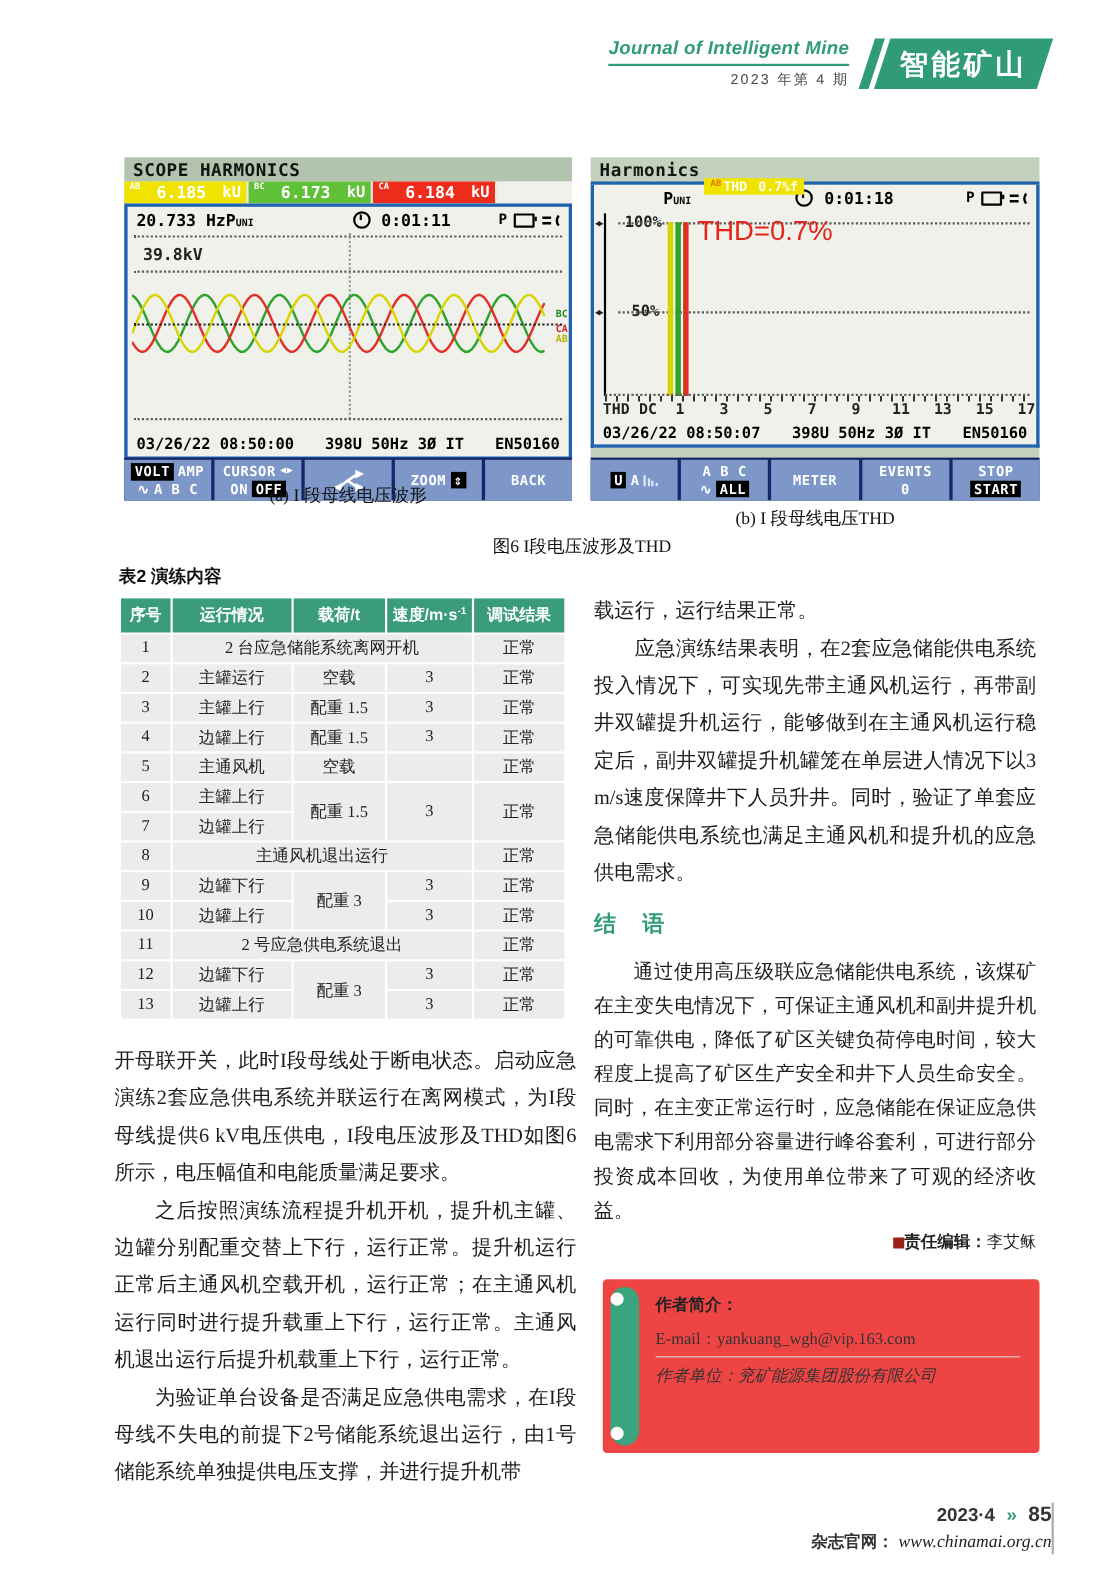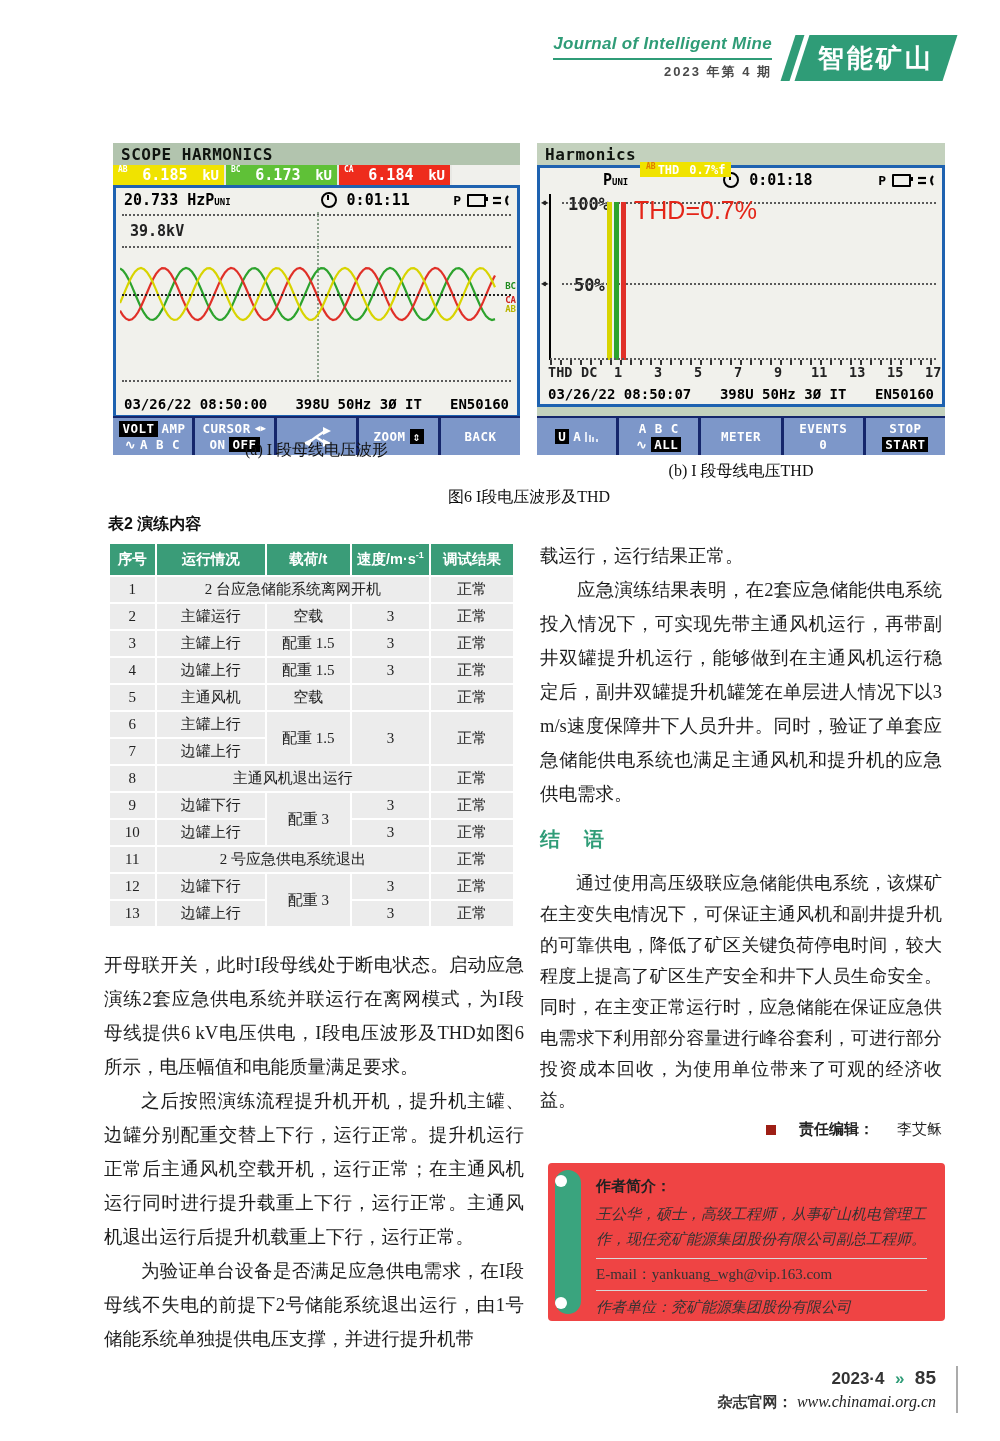--- a/index.html
+++ b/index.html
@@ -4,21 +4,21 @@
 <style>
   html,body{margin:0;padding:0;background:#e9e9e9;}
   .page{position:relative;width:1000px;height:1441px;background:#fff;margin:0 auto;overflow:hidden;
         font-family:"Liberation Sans",sans-serif;color:#222;}
 
   
   .page-header{position:absolute;top:34px;right:50px;display:flex;align-items:center;}
   .ph-left{text-align:right;margin-right:10px;}
   .journal-en{color:#2f9c77;font-style:italic;font-weight:bold;font-size:17px;letter-spacing:.3px;}
   .ph-line{height:2px;background:#2f9c77;margin:4px 0 3px;}
-  .journal-issue{font-size:13px;font-weight:bold;color:#4a4a4a;letter-spacing:2px;}
+  .journal-issue{font-size:13px;font-weight:normal;color:#4a4a4a;letter-spacing:2px;}
   .brand-slash{width:9px;height:46px;background:#2f9c77;transform:skewX(-18deg);margin:0 5px 0 6px;}
   .brand-box{height:46px;background:#2f9c77;transform:skewX(-18deg);padding:0 16px;display:flex;align-items:center;}
   .brand-box span{display:inline-block;transform:skewX(18deg);color:#fff;font-weight:bold;font-size:26px;
                   letter-spacing:3px;font-family:"DejaVu Sans",sans-serif;}
 
   
   .figures{position:absolute;left:113px;top:143px;display:flex;gap:17px;}
   .panel{width:407px;height:312px;position:relative;font-family:"DejaVu Sans Mono",monospace;}
   .panel.scope{background:#b2c4ae;}
   .panel.harm{background:#c3d1bd;}
@@ -65,21 +65,21 @@
   .bars-icon i{display:block;width:2px;background:#dfe6f4;}
   
   .blue-line{height:3px;background:#1e62b0;}
   .harm .screen{height:236px;border-top:none;}
   .thd-tab{position:absolute;left:103px;top:19px;height:15px;background:#f0e300;display:flex;align-items:center;
            padding:0 6px;font-weight:bold;font-size:12px;color:#fff;z-index:5;}
   .thd-tab .tag{color:#e07a00;font-size:8px;margin-right:2px;align-self:flex-start;line-height:9px;}
   .thd-tab .val{margin-left:10px;}
   .axis-v{position:absolute;left:9px;top:26px;height:166px;width:2px;background:#000;}
   .axis-marker{position:absolute;left:1px;font-size:8px;font-weight:bold;letter-spacing:-2px;}
-  .y-label{position:absolute;font-weight:bold;font-size:17px;}
+  .y-label{position:absolute;font-weight:bold;font-size:14px;}
   .hbar{position:absolute;top:34px;height:158px;width:5px;}
   .hb0{left:67px;background:#d8d400;}
   .hb1{left:74px;background:#2da32d;}
   .hb2{left:81px;background:#e03028;}
   .annotation{position:absolute;left:94px;top:28px;color:#e42518;font-size:25px;font-family:"Liberation Sans",sans-serif;}
   .tick-strip{position:absolute;left:10px;right:6px;top:192px;height:5px;
               background:repeating-linear-gradient(90deg,#333 0 2px,transparent 2px 10px);}
   .x-labels{position:absolute;left:0;right:0;top:196px;height:16px;font-weight:bold;font-size:13.5px;}
   .x-labels span{position:absolute;top:0;}
   .xl0{left:8px;}.xl1{left:41px;}.xl2{left:74px;}.xl3{left:114px;}.xl4{left:154px;}.xl5{left:194px;}
@@ -105,41 +105,41 @@
   .para{font-family:"Liberation Serif","DejaVu Serif",serif;font-size:18.5px;line-height:34px;
         text-align:justify;color:#1c1c1c;}
   .indent{text-indent:2em;}
   .left-col{position:absolute;left:104px;top:948px;width:420px;}
   .right-col-top{position:absolute;left:540px;top:539px;width:402px;}
   .conclusion-head{position:absolute;left:540px;top:826px;color:#2f9c77;font-weight:bold;font-size:20px;letter-spacing:2px;}
   .conclusion-body{position:absolute;left:540px;top:868px;width:402px;}
   .conclusion-body .para{line-height:31px;font-size:18px;}
 
   .editor-line{position:absolute;left:540px;top:1120px;width:402px;display:flex;justify-content:flex-end;
-               align-items:center;gap:23px;font-size:15px;}
+               align-items:center;gap:0;font-size:15px;}
   .editor-square{width:10px;height:10px;background:#9e1f15;}
   .editor-label{font-weight:bold;color:#222;}
 
   
   .author-box{position:absolute;left:548px;top:1163px;width:397px;height:158px;background:#ef4444;
               border-radius:4px;padding:14px 18px 10px 48px;box-sizing:border-box;}
   .ab-bar{position:absolute;left:7px;top:7px;bottom:7px;width:26px;background:#3aa47e;border-radius:13px;}
   .ab-dot{position:absolute;left:7px;width:12px;height:12px;border-radius:50%;background:#fff;}
   .ab-dot.top{top:12px;}
   .ab-dot.bottom{bottom:12px;}
   .ab-heading{font-weight:bold;font-size:15px;color:#222;margin-bottom:6px;}
   .ab-bio{font-family:"Liberation Serif","DejaVu Serif",serif;font-style:italic;font-size:15px;line-height:25px;
           color:#333;border-bottom:1px solid #d9d9d9;padding-bottom:6px;}
   .ab-email{font-family:"Liberation Serif","DejaVu Serif",serif;font-size:15px;color:#333;padding:6px 0;
             border-bottom:1px solid #d9d9d9;}
   .ab-affil{font-family:"Liberation Serif","DejaVu Serif",serif;font-style:italic;font-size:15px;color:#333;padding-top:7px;}
 
   
   .footer{position:absolute;right:42px;top:1366px;text-align:right;border-right:2px solid #ababab;
-          padding-right:20px;line-height:23px;}
+          padding-right:0;line-height:23px;}
   .f-issue{font-weight:bold;font-size:17px;color:#333;}
   .f-chev{color:#2f9c77;font-weight:bold;font-size:17px;margin:0 6px;}
   .f-page{font-weight:bold;font-size:19px;color:#333;}
   .f-site-label{font-weight:bold;font-size:15px;color:#333;}
   .f-site{font-family:"Liberation Serif","DejaVu Serif",serif;font-style:italic;font-size:16px;color:#222;}
 </style>
 </head>
 <body>
 
 <div class="page">
@@ -490,21 +490,20 @@
     <span class="editor-square"></span>
     <span class="editor-label">责任编辑：</span>
     <span>李艾稣</span>
   </div>
 
   <div class="author-box">
     <div class="ab-bar"></div>
     <div class="ab-dot top"></div>
     <div class="ab-dot bottom"></div>
     <div class="ab-heading">作者简介：</div>
-    <div class="ab-bio">王公华，硕士，高级工程师，从事矿山机电管理工作，现任兖矿能源集团股份有限公司副总工程师。</div>
     <div class="ab-email">
       <span>E-mail：</span><span>yankuang_wgh@vip.163.com</span>
     </div>
     <div class="ab-affil">作者单位：兖矿能源集团股份有限公司</div>
   </div>
 
   <div class="footer">
     <div>
       <span class="f-issue">2023·4</span>
       <span class="f-chev">»</span>

